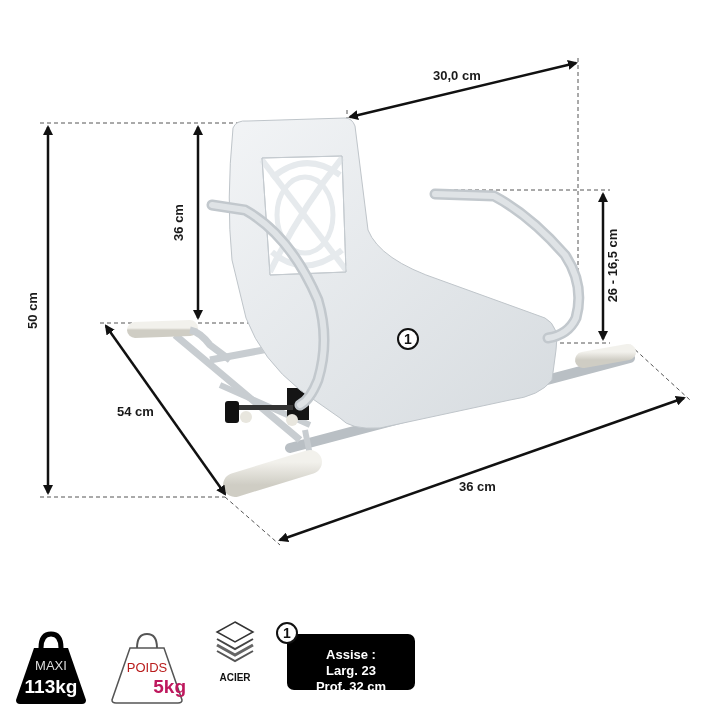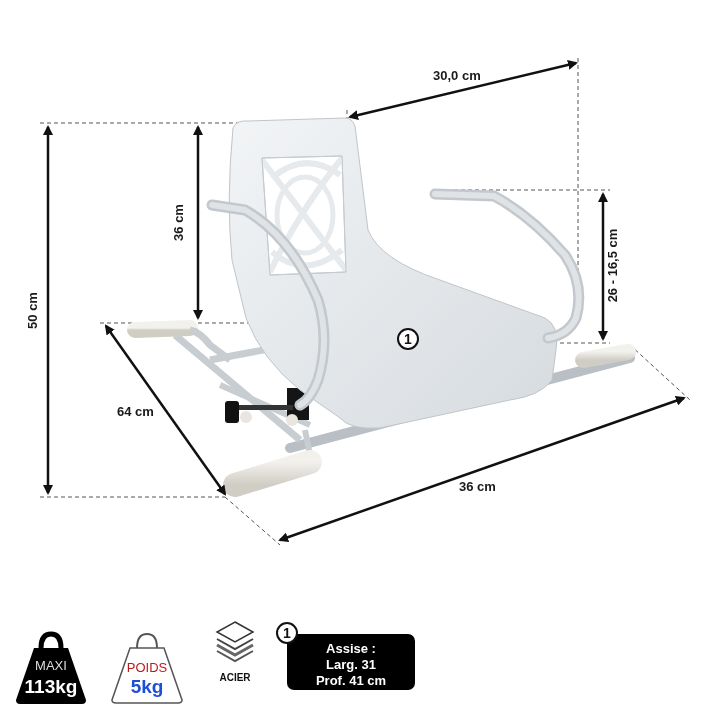--- a/index.html
+++ b/index.html
@@ -9,21 +9,21 @@
   .dim-label { position:absolute; font-size:13px; font-weight:bold; color:#1a1a1a; white-space:nowrap; }
   .rot { transform:rotate(-90deg); transform-origin:center center; }
   .circle-num { position:absolute; width:22px; height:22px; border:2px solid #111; border-radius:50%; background:#fff; font-weight:bold; font-size:14px; display:flex; align-items:center; justify-content:center; box-sizing:border-box; }
 
   .badges { position:absolute; left:0; top:620px; width:720px; height:90px; }
   .weight { position:absolute; }
   .weight .txt1 { position:absolute; width:100%; text-align:center; font-size:13px; }
   .weight .txt2 { position:absolute; width:100%; text-align:center; font-size:19px; font-weight:bold; }
   .acier { position:absolute; left:205px; top:0; width:60px; text-align:center; }
   .acier .lbl { font-size:10px; font-weight:bold; margin-top:4px; }
-  .assise { position:absolute; left:287px; top:14px; width:128px; height:56px; background:#000; color:#fff; border-radius:7px; text-align:center; font-weight:bold; font-size:13px; line-height:16px; padding-top:7px; box-sizing:border-box; }
+  .assise { position:absolute; left:287px; top:14px; width:128px; height:56px; background:#000; color:#fff; border-radius:7px; text-align:center; font-weight:bold; font-size:13px; line-height:16px; padding-top:13px; box-sizing:border-box; }
   .assise-num { left:276px; top:2px; }
 </style>
 </head>
 <body>
 
 <div class="stage">
   <svg class="drawing" width="720" height="600" viewBox="0 0 720 600">
     <defs>
       <marker id="ah" markerWidth="10" markerHeight="10" refX="8" refY="5" orient="auto-start-reverse" markerUnits="userSpaceOnUse">
         <path d="M0,0 L10,5 L0,10 z" fill="#111"></path>
@@ -101,21 +101,21 @@
       <line x1="603" y1="194" x2="603" y2="339" marker-start="url(#ah)" marker-end="url(#ah)"></line>
       <line x1="106" y1="326" x2="225" y2="494" marker-start="url(#ah)" marker-end="url(#ah)"></line>
       <line x1="280" y1="540" x2="684" y2="398" marker-start="url(#ah)" marker-end="url(#ah)"></line>
     </g>
   </svg>
 
   <div class="dim-label rot" style="left:14px; top:303px;">50 cm</div>
   <div class="dim-label rot" style="left:160px; top:215px;">36 cm</div>
   <div class="dim-label" style="left:433px; top:68px;">30,0 cm</div>
   <div class="dim-label rot" style="left:576px; top:258px;">26 - 16,5 cm</div>
-  <div class="dim-label" style="left:117px; top:404px;">64 cm</div>
+  <div class="dim-label" style="left:117px; top:404px;">54 cm</div>
   <div class="dim-label" style="left:459px; top:479px;">36 cm</div>
 
   <div class="circle-num" style="left:397px; top:328px;">1</div>
 
   <div class="badges">
 
     <div class="weight" style="left:12px; top:8px; width:78px; height:76px;">
       <svg width="78" height="76" viewBox="0 0 78 76">
         <path d="M29,20 Q29,6 39,6 Q49,6 49,20" fill="none" stroke="#000" stroke-width="5"></path>
         <path d="M22,20 L56,20 L74,72 Q74,76 70,76 L8,76 Q4,76 4,72 Z" fill="#000"></path>
@@ -123,33 +123,33 @@
       <div class="txt1" style="top:30px; color:#ddd;">MAXI</div>
       <div class="txt2" style="top:48px; color:#fff;">113kg</div>
     </div>
 
     <div class="weight" style="left:108px; top:8px; width:78px; height:76px;">
       <svg width="78" height="76" viewBox="0 0 78 76">
         <path d="M29,20 Q29,6 39,6 Q49,6 49,20" fill="none" stroke="#555" stroke-width="2"></path>
         <path d="M22,20 L56,20 L74,72 Q74,75 70,75 L8,75 Q4,75 4,72 Z" fill="#fff" stroke="#555" stroke-width="1.5"></path>
       </svg>
       <div class="txt1" style="top:32px; color:#b91c1c;">POIDS</div>
-      <div class="txt2" style="top:48px; color:#1d4ed8;">5kg</div>
+      <div class="txt2" style="top:48px; color:#be185d;text-align:right;">5kg</div>
     </div>
 
     <div class="acier">
       <svg width="44" height="44" viewBox="0 0 44 44">
         <path d="M22,2 L40,12 L22,22 L4,12 Z" fill="#fff" stroke="#333" stroke-width="1.5"></path>
         <path d="M4,19 L22,29 L40,19" fill="none" stroke="#444" stroke-width="2"></path>
         <path d="M4,25 L22,35 L40,25" fill="none" stroke="#666" stroke-width="3"></path>
         <path d="M4,31 L22,41 L40,31" fill="none" stroke="#555" stroke-width="2"></path>
       </svg>
       <div class="lbl">ACIER</div>
     </div>
 
     <div class="assise">
       <div>Assise :</div>
-      <div>Larg. 31</div>
-      <div>Prof. 41 cm</div>
+      <div>Larg. 23</div>
+      <div>Prof. 32 cm</div>
     </div>
     <div class="circle-num assise-num">1</div>
   </div>
 </div>
 
 </body></html>

